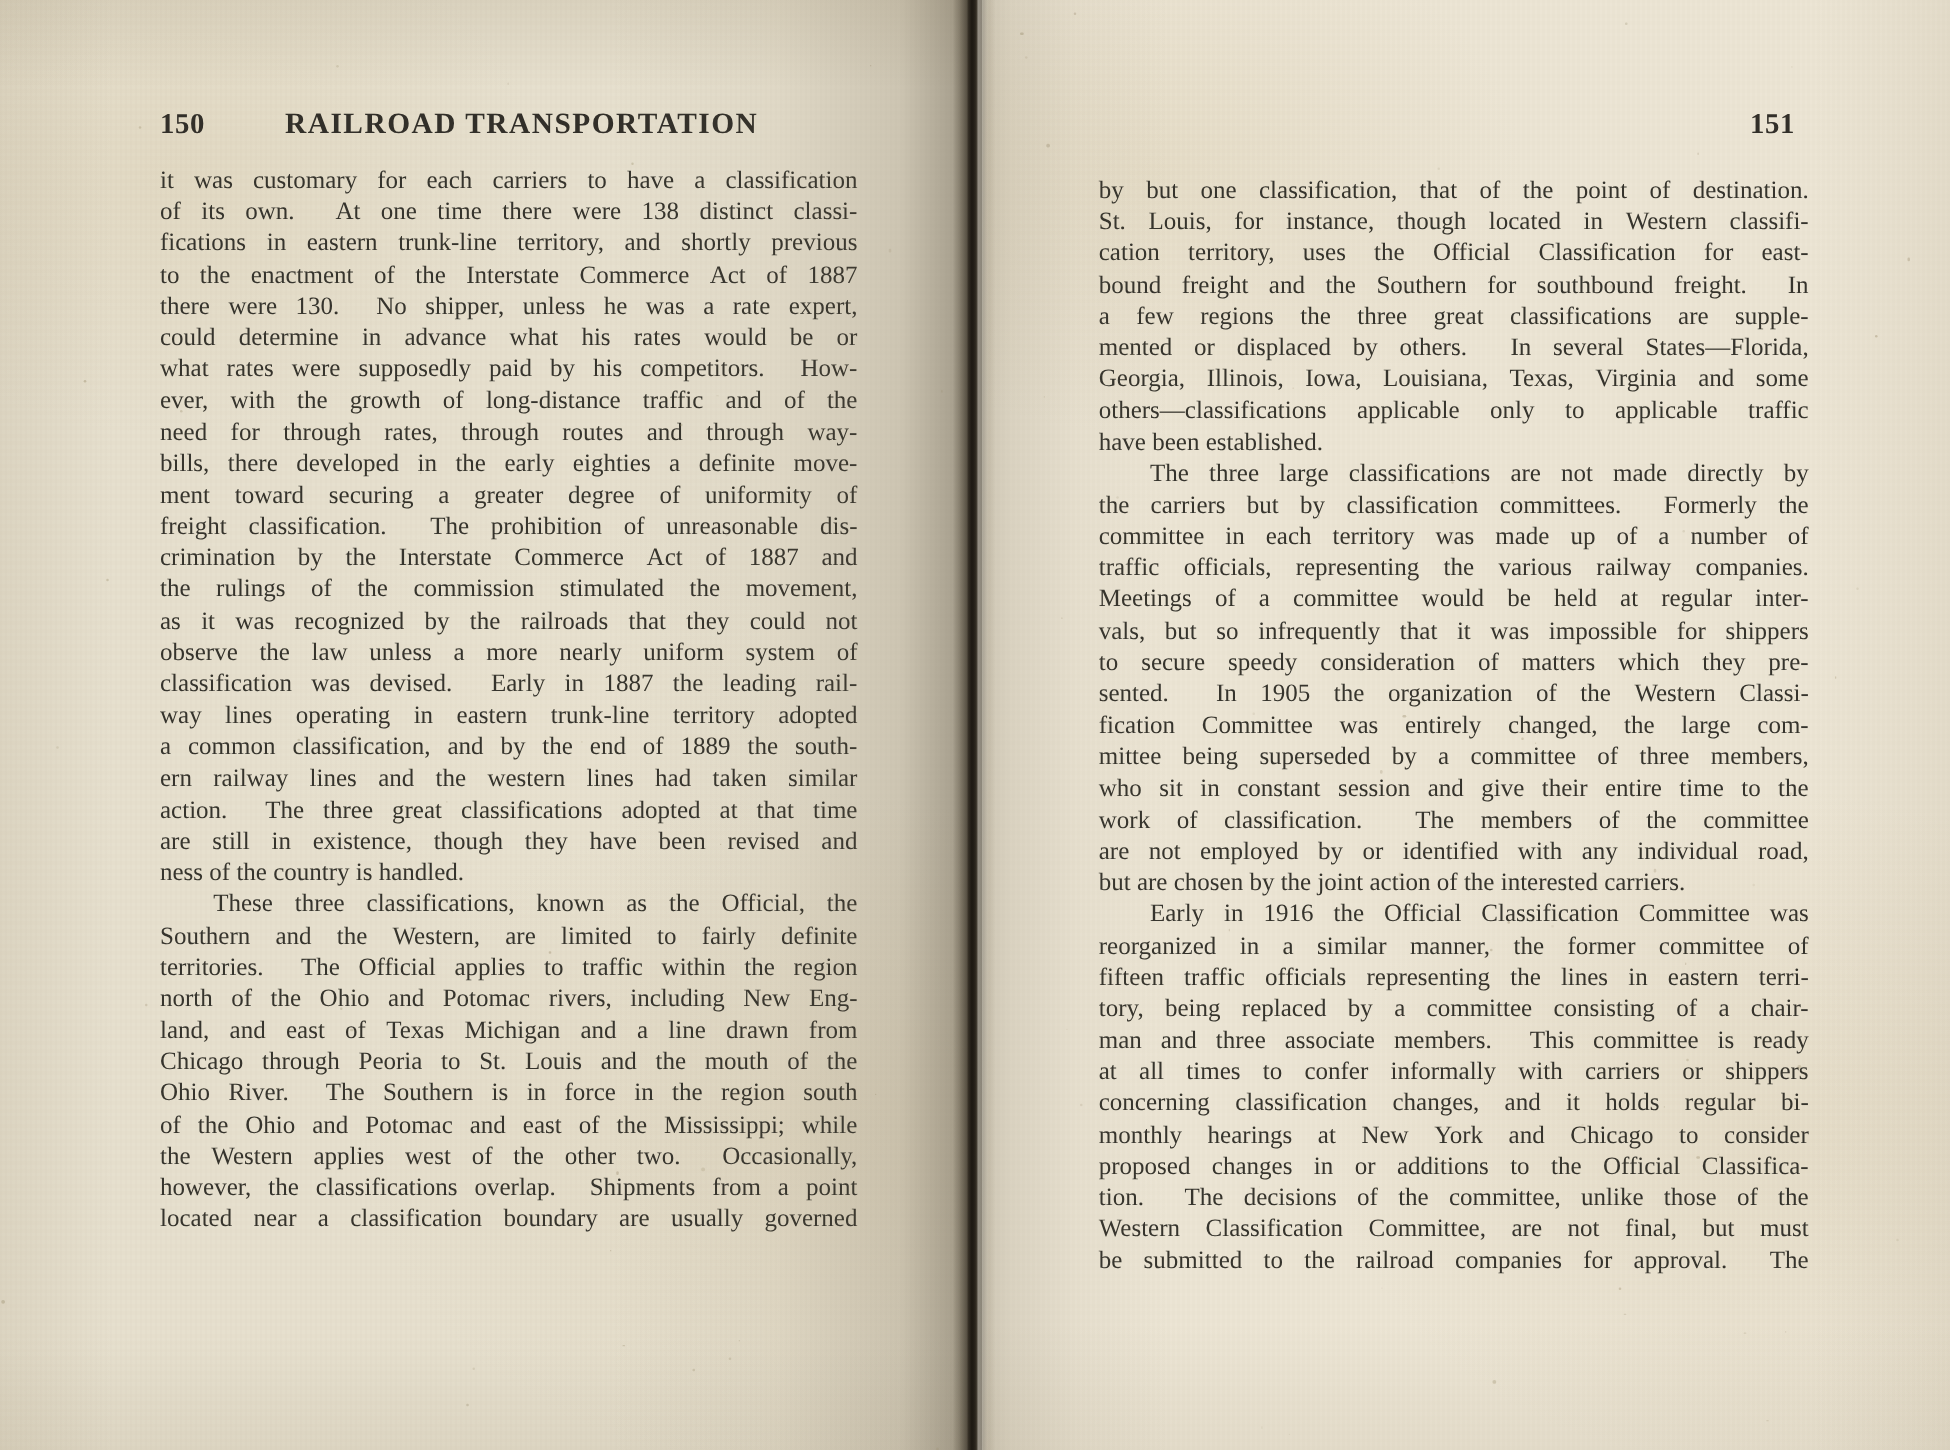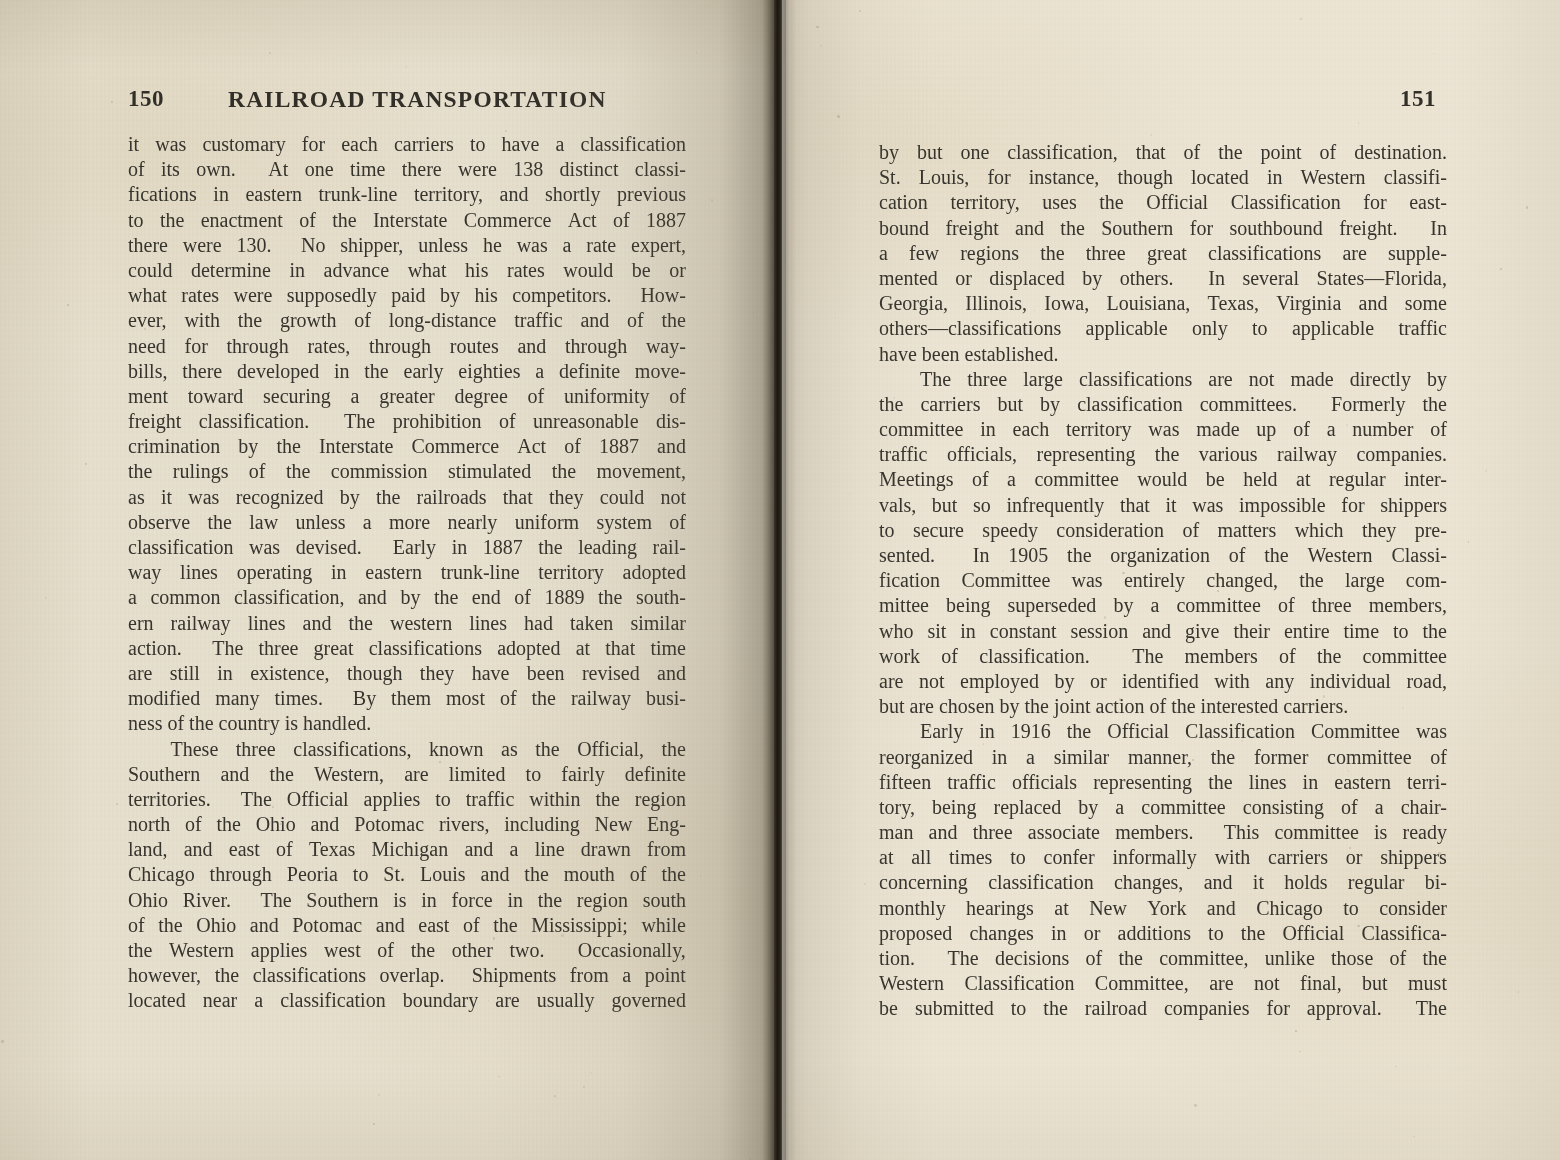--- a/index.html
+++ b/index.html
@@ -471,33 +471,20 @@
           <span>are</span>
           <span>still</span>
           <span>in</span>
           <span>existence,</span>
           <span>though</span>
           <span>they</span>
           <span>have</span>
           <span>been</span>
           <span>revised</span>
           <span>and</span>
-        </div>
-        <div class="ln j">
-          <span>modified</span>
-          <span>many</span>
-          <span>times.</span>
-          <span></span>
-          <span>By</span>
-          <span>them</span>
-          <span>most</span>
-          <span>of</span>
-          <span>the</span>
-          <span>railway</span>
-          <span>busi-</span>
         </div>
         <div class="ln">ness of the country is handled.</div>
         <div class="ln j">
           <span class="ind"></span>
           <span>These</span>
           <span>three</span>
           <span>classifications,</span>
           <span>known</span>
           <span>as</span>
           <span>the</span>

